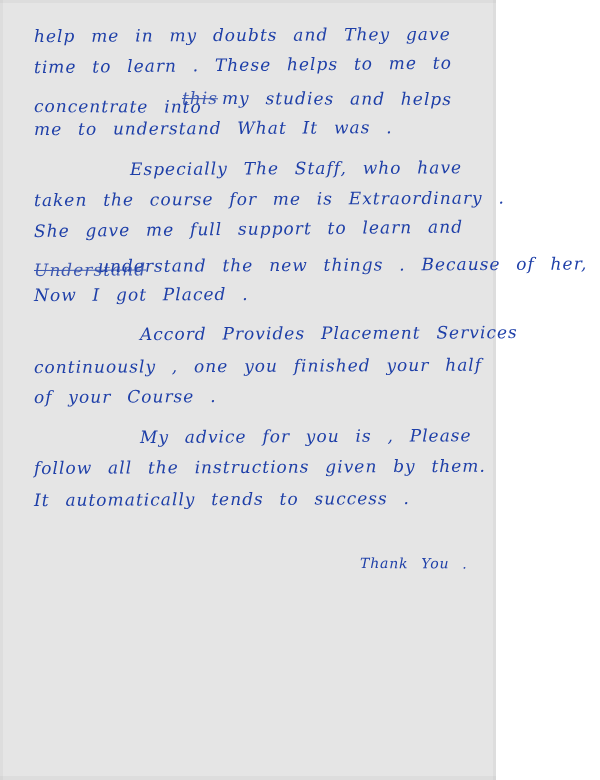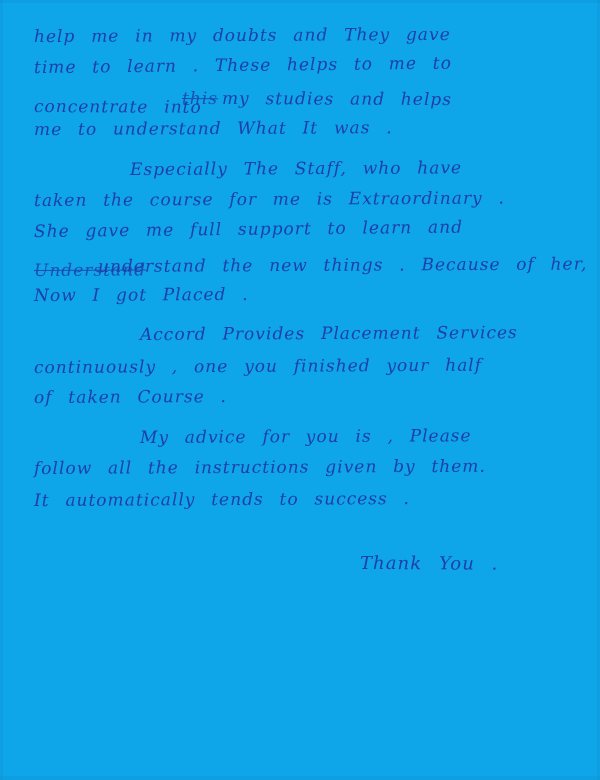--- a/index.html
+++ b/index.html
@@ -9,23 +9,23 @@
   }
   body {
     width: 600px;
     height: 780px;
     overflow: hidden;
     font-family: "DejaVu Sans", sans-serif;
   }
 
   .page {
     position: relative;
-    width: 600px;
+    width: 496px;
     height: 780px;
-    background: #0ea5e9;
+    background: #e5e5e5;
     box-sizing: border-box;
   }
 
   
   .hand {
     color: #1e3fa8;
     font-family: "DejaVu Serif", serif;
     font-style: italic;
     font-weight: 400;
     letter-spacing: 0.06em;
@@ -41,21 +41,21 @@
     transform-origin: left center;
   }
 
   
   .s1 { transform: rotate(-0.6deg); }
   .s2 { transform: rotate(-0.3deg); }
   .s3 { transform: rotate(0.25deg); }
 
   .indent { left: 130px; }
   .indent3 { left: 140px; }
-  .signature { left: 360px; font-size: 18px; }
+  .signature { left: 360px; font-size: 14px; }
 
   .struck {
     text-decoration: line-through;
     text-decoration-color: #1e3fa8;
     opacity: 0.85;
   }
 
   
   .edge-top, .edge-bottom, .edge-left, .edge-right {
     position: absolute;
@@ -88,20 +88,20 @@
   <div class="line hand s2" style="top:190px">taken the course for me is Extraordinary .</div>
   <div class="line hand s1" style="top:221px">She gave me full support to learn and</div>
 
   <div class="line hand s2 struck" style="top:260px">Understand</div>
   <div class="line hand s2" style="top:256px; left:98px">understand the new things . Because of her,</div>
 
   <div class="line hand s2" style="top:285px">Now I got Placed .</div>
 
   <div class="line hand s2 indent3" style="top:324px">Accord Provides Placement Services</div>
   <div class="line hand s2" style="top:357px">continuously , one you finished your half</div>
-  <div class="line hand s2" style="top:387px">of taken Course .</div>
+  <div class="line hand s2" style="top:387px">of your Course .</div>
 
   <div class="line hand s2 indent3" style="top:427px">My advice for you is , Please</div>
   <div class="line hand s2" style="top:458px">follow all the instructions given by them.</div>
   <div class="line hand s2" style="top:490px">It automatically tends to success .</div>
 
   <div class="line hand s3 signature" style="top:553px">Thank You .</div>
 </div>
 
 </body></html>

